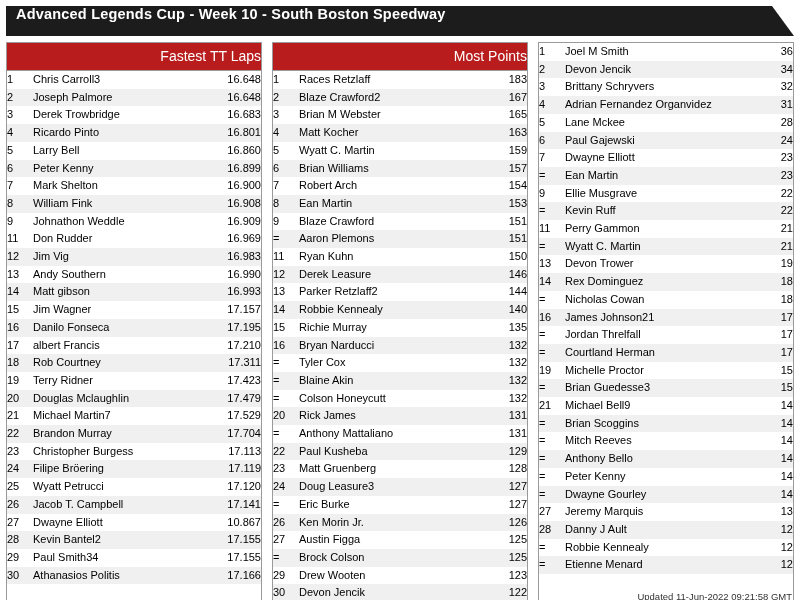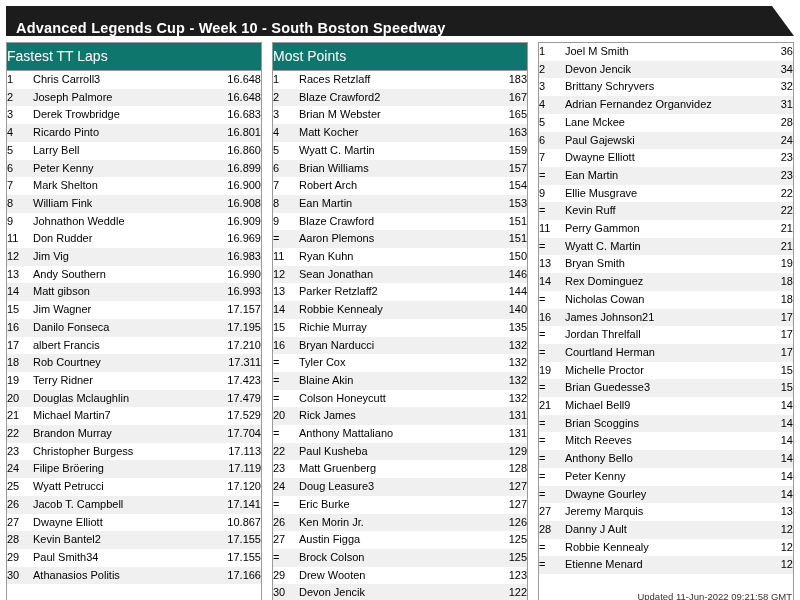--- a/index.html
+++ b/index.html
@@ -23,21 +23,21 @@
     padding: 0;
   }
   
   .title-banner {
     position: relative;
     margin: 6px 6px 0 6px;
     height: 30px;
     background: #1c1c1c;
     color: #ffffff;
     display: flex;
-    align-items: flex-end;
+    align-items: flex-start;
     padding-left: 10px;
     box-sizing: border-box;
   }
   .title-banner .title-text {
     font-size: 14.5px;
     font-weight: bold;
     letter-spacing: 0.2px;
   }
   .banner-notch {
     position: absolute;
@@ -54,23 +54,23 @@
     gap: 10px;
     margin: 6px 6px 0 6px;
   }
   .col {
     flex: 1 1 0;
     border: 1px solid #9a9a9a;
     box-sizing: border-box;
     background: #ffffff;
   }
   .col-header {
-    background: #0f766e;
+    background: #b91c1c;
     color: #ffffff;
-    text-align: left;
+    text-align: right;
     font-size: 14px;
     padding: 5px 0 6px 0;
     border-bottom: 1px solid #9a9a9a;
   }
   table.list {
     width: 100%;
     border-collapse: collapse;
     font-size: 11px;
   }
   table.list td {
@@ -323,21 +323,21 @@
               <td class="name">Aaron Plemons</td>
               <td class="val">151</td>
             </tr>
             <tr>
               <td class="pos">11</td>
               <td class="name">Ryan Kuhn</td>
               <td class="val">150</td>
             </tr>
             <tr class="alt">
               <td class="pos">12</td>
-              <td class="name">Sean Jonathan</td>
+              <td class="name">Derek Leasure</td>
               <td class="val">146</td>
             </tr>
             <tr>
               <td class="pos">13</td>
               <td class="name">Parker Retzlaff2</td>
               <td class="val">144</td>
             </tr>
             <tr class="alt">
               <td class="pos">14</td>
               <td class="name">Robbie Kennealy</td>
@@ -485,21 +485,21 @@
               <td class="name">Perry Gammon</td>
               <td class="val">21</td>
             </tr>
             <tr class="alt">
               <td class="pos">=</td>
               <td class="name">Wyatt C. Martin</td>
               <td class="val">21</td>
             </tr>
             <tr>
               <td class="pos">13</td>
-              <td class="name">Bryan Smith</td>
+              <td class="name">Devon Trower</td>
               <td class="val">19</td>
             </tr>
             <tr class="alt">
               <td class="pos">14</td>
               <td class="name">Rex Dominguez</td>
               <td class="val">18</td>
             </tr>
             <tr>
               <td class="pos">=</td>
               <td class="name">Nicholas Cowan</td>

